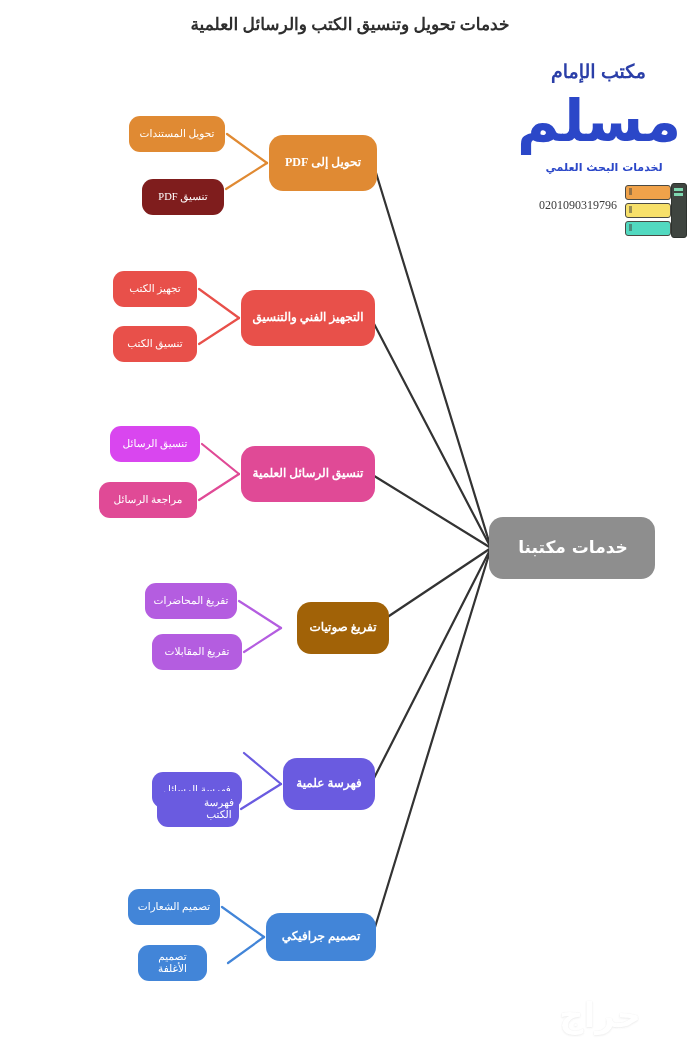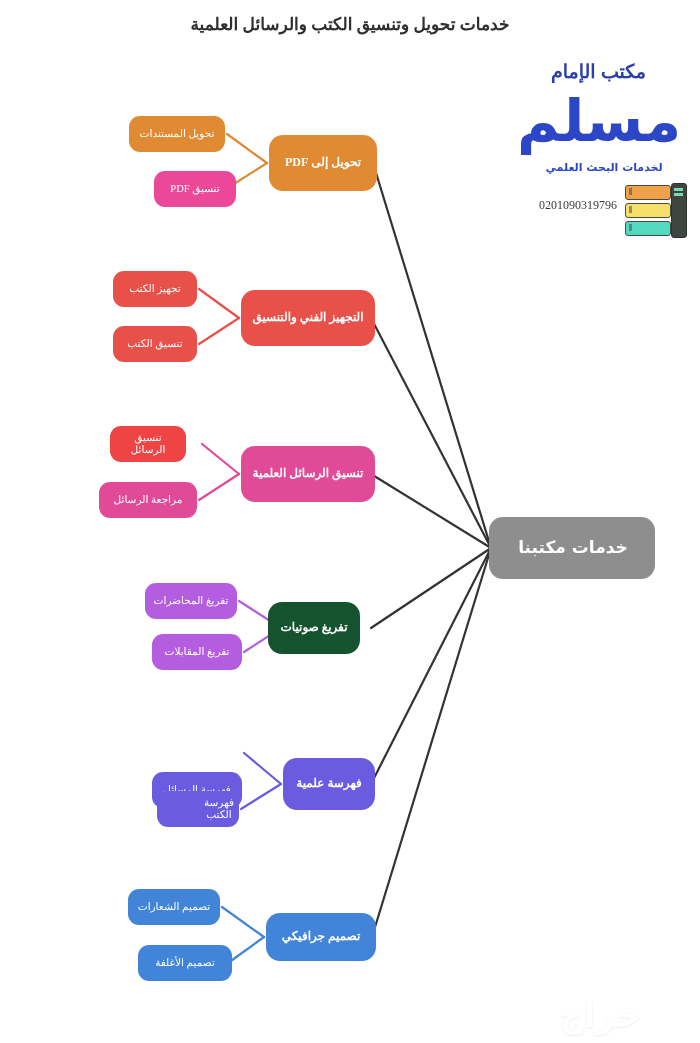--- a/index.html
+++ b/index.html
@@ -238,42 +238,42 @@
       <line x1="228" y1="963" x2="264" y2="937" stroke="#4285d8" stroke-width="2.2" stroke-linecap="round"></line>
     </svg>
 
   <div id="nodes">
       <div class="node branch" style="left: 269px; top: 135px; width: 108px; height: 56px; background: rgb(224, 138, 51);">
         <span>تحويل إلى PDF</span>
       </div>
       <div class="node leaf" style="left: 129px; top: 116px; width: 96px; height: 36px; background: rgb(224, 138, 51);">
         <span>تحويل المستندات</span>
       </div>
-      <div class="node leaf" style="left: 142px; top: 171px; width: 82px; height: 36px; background: #ec4899; margin-left: 12px;">
+      <div class="node leaf" style="left: 142px; top: 179px; width: 82px; height: 36px; background: #7f1d1d;">
         <span>تنسيق PDF</span>
       </div>
       <div class="node branch" style="left: 241px; top: 290px; width: 134px; height: 56px; background: rgb(232, 80, 74);">
         <span>التجهيز الفني والتنسيق</span>
       </div>
       <div class="node leaf" style="left: 113px; top: 271px; width: 84px; height: 36px; background: rgb(232, 80, 74);">
         <span>تجهيز الكتب</span>
       </div>
       <div class="node leaf" style="left: 113px; top: 326px; width: 84px; height: 36px; background: rgb(232, 80, 74); justify-content: center;">
         <span>تنسيق الكتب</span>
       </div>
       <div class="node branch" style="left: 241px; top: 446px; width: 134px; height: 56px; background: rgb(224, 74, 150);">
         <span>تنسيق الرسائل العلمية</span>
       </div>
-      <div class="node leaf" style="left: 110px; top: 426px; width: 76px; height: 36px; background: #ef4444;">
+      <div class="node leaf" style="left: 110px; top: 426px; width: 90px; height: 36px; background: #d946ef;">
         <span>تنسيق الرسائل</span>
       </div>
       <div class="node leaf" style="left: 99px; top: 482px; width: 98px; height: 36px; background: rgb(224, 74, 150);">
         <span>مراجعة الرسائل</span>
       </div>
-      <div class="node branch" style="left: 268px; top: 602px; width: 92px; height: 52px; background: #14532d;">
+      <div class="node branch" style="left: 297px; top: 602px; width: 92px; height: 52px; background: #a16207;">
         <span>تفريغ صوتيات</span>
       </div>
       <div class="node leaf" style="left: 145px; top: 583px; width: 92px; height: 36px; background: rgb(180, 93, 224);">
         <span>تفريغ المحاضرات</span>
       </div>
       <div class="node leaf" style="left: 152px; top: 634px; width: 90px; height: 36px; background: rgb(180, 93, 224);">
         <span>تفريغ المقابلات</span>
       </div>
       <div class="node branch" style="left: 283px; top: 758px; width: 92px; height: 52px; background: rgb(106, 91, 224);">
         <span>فهرسة علمية</span>
@@ -283,21 +283,21 @@
       </div>
       <div class="node leaf" style="left: 157px; top: 791px; width: 82px; height: 36px; background: rgb(106, 91, 224); padding-left: 48px;">
         <span>فهرسة الكتب</span>
       </div>
       <div class="node branch" style="left: 266px; top: 913px; width: 110px; height: 48px; background: rgb(66, 133, 216);">
         <span>تصميم جرافيكي</span>
       </div>
       <div class="node leaf" style="left: 128px; top: 889px; width: 92px; height: 36px; background: rgb(66, 133, 216);">
         <span>تصميم الشعارات</span>
       </div>
-      <div class="node leaf" style="left: 138px; top: 945px; width: 94px; height: 36px; background: rgb(66, 133, 216);">
+      <div class="node leaf" style="left: 138px; top: 945px; width: 69px; height: 36px; background: rgb(66, 133, 216);">
         <span>تصميم الأغلفة</span>
       </div>
       <div class="node center" style="left: 489px; top: 517px; width: 166px; height: 62px; background: rgb(142, 142, 142);">
         <span>خدمات مكتبنا</span>
       </div>
     </div>
 
   <div class="watermark">حراج</div>
 
 </div>

